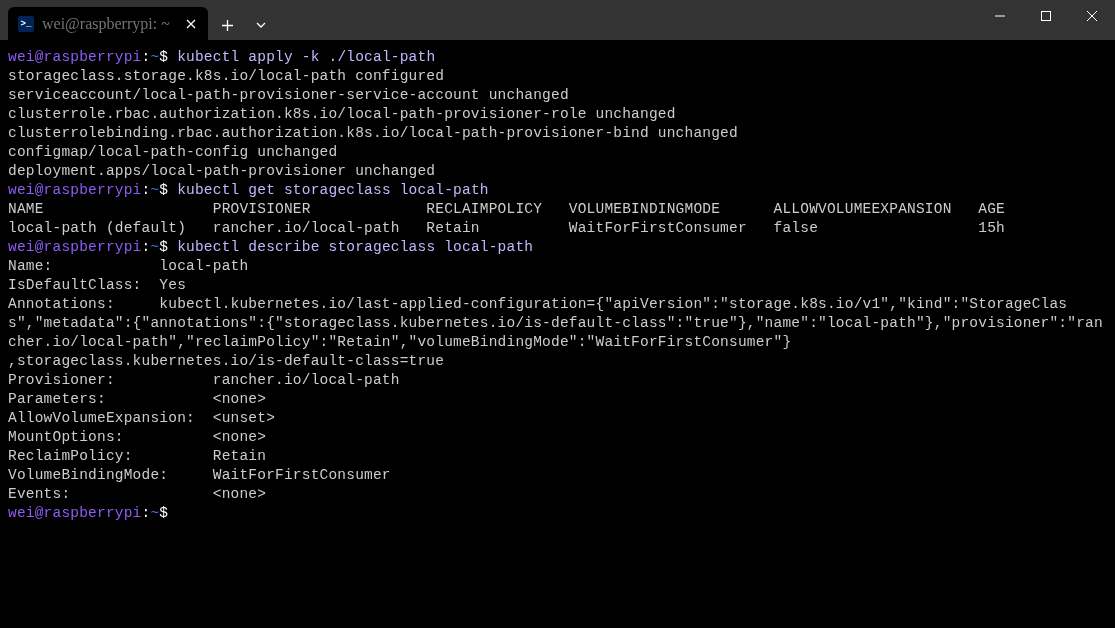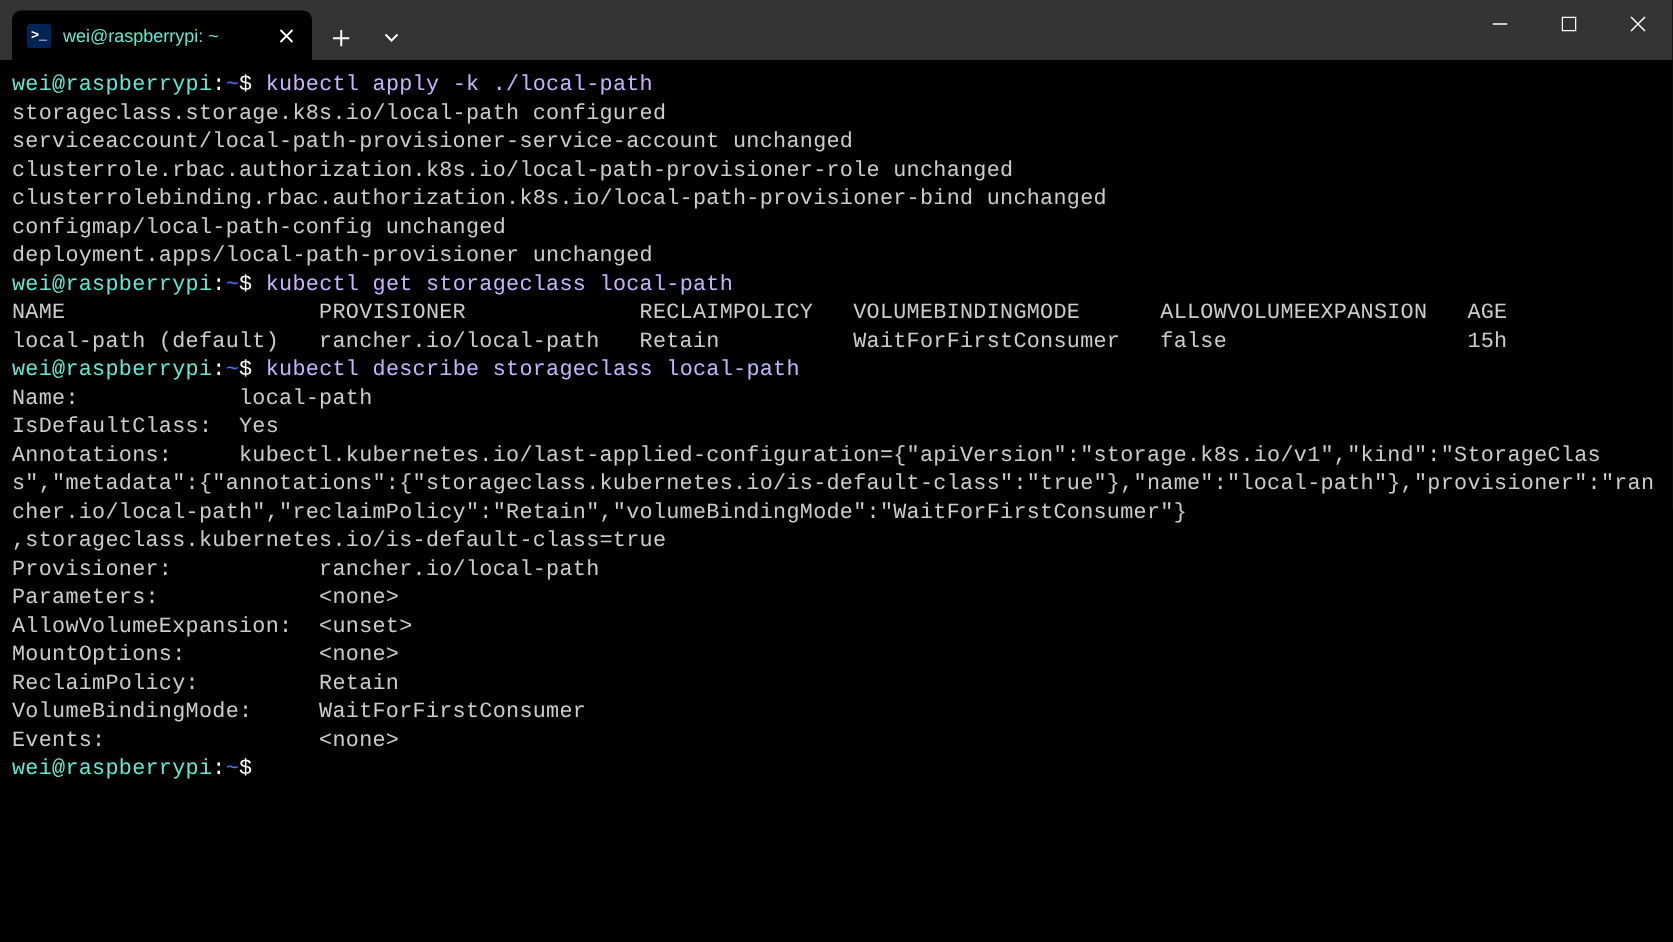--- a/index.html
+++ b/index.html
@@ -40,23 +40,23 @@
       background: #012456;
       border-radius: 2px;
       display: flex;
       align-items: center;
       justify-content: center;
       color: white;
       font-size: 9px;
       font-weight: bold;
     }
     .tab-title {
-      color: #5eead4;
-      font-size: 12px;
-      font-family: Liberation Sans, sans-serif;
+      color: #737373;
+      font-size: 16px;
+      font-family: Liberation Serif, serif;
       flex: 1;
     }
     .tab-close {
       color: #ffffff;
       font-size: 13px;
       width: 18px;
       height: 18px;
       display: flex;
       align-items: center;
       justify-content: center;
@@ -94,21 +94,21 @@
       background: #000000;
       height: calc(100% - 40px);
       padding: 8px 8px;
       color: #cccccc;
       font-size: 14.5px;
       line-height: 19px;
       white-space: pre-wrap;
       word-break: break-all;
       letter-spacing: 0.2px;
     }
-    .prompt-user { color: #5eead4; }
+    .prompt-user { color: #8b5cf6; }
     .prompt-path { color: #3b78ff; }
     .prompt-white { color: #ffffff; }
     .cmd-text { color: #c4b5fd; }
     .line { display: block; }
   </style>
 </head>
 <body>
 
 <div class="titlebar">
   <div class="tab-area">

